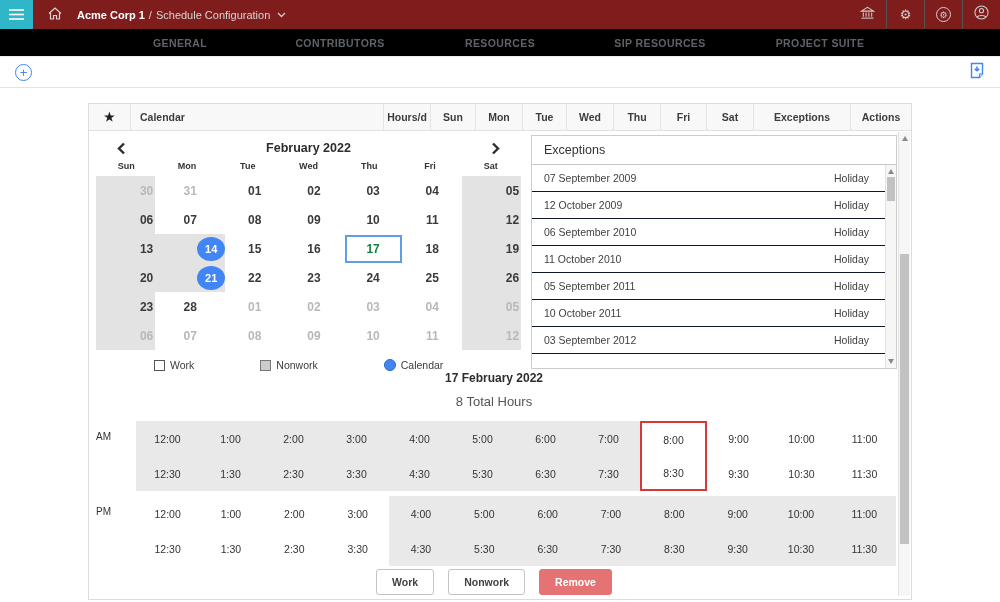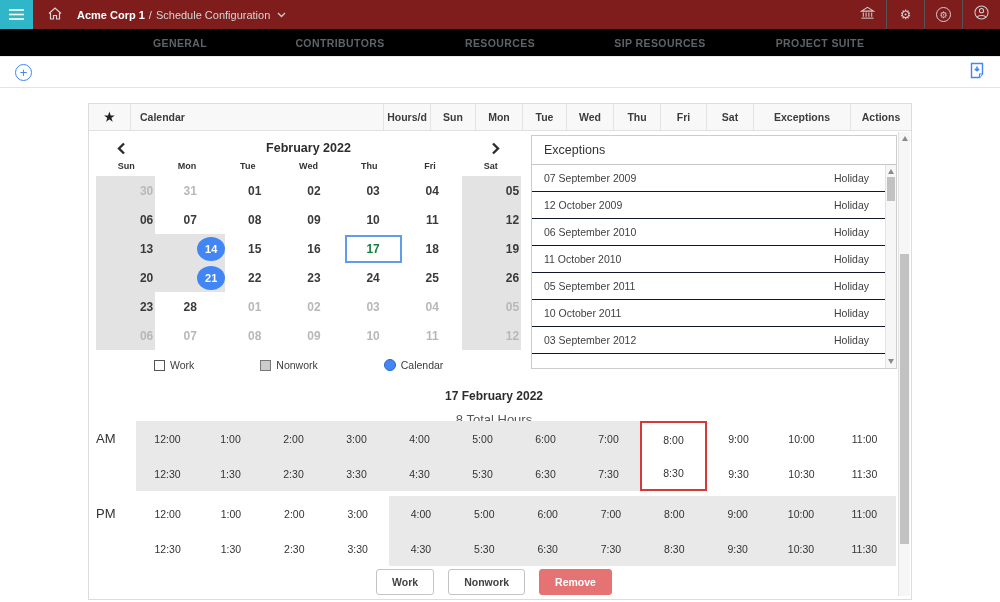--- a/index.html
+++ b/index.html
@@ -77,28 +77,28 @@
   .arr.up { top:4px; border-bottom:5px solid #8a8a8a; }
   .arr.down { bottom:4px; border-top:5px solid #8a8a8a; }
   .thumb { position:absolute; left:1px; right:1px; background:#c2c2c2; }
   .vscroll.inner .thumb { top:12px; height:24px; }
 
   
   .vscroll.outer { right:1px; top:1px; bottom:2px; width:12px; }
   .vscroll.outer .thumb { top:122px; height:290px; }
 
   
-  .detail { position:absolute; top:258px; left:0; width:810px; text-align:center; }
+  .detail { position:absolute; top:240px; left:0; width:810px; text-align:center; }
   .detail .d-title { font-size:12px; font-weight:700; color:#2d2d2d; }
   .detail .d-sub { font-size:13px; color:#555; margin-top:9px; }
 
   
   .time-grid { position:absolute; top:290px; left:7px; width:800px; }
   .tg-block { display:flex; margin-bottom:5px; }
-  .tg-label { width:40px; font-size:13px; color:#333; padding-top:10px; }
+  .tg-label { width:40px; font-size:10px; color:#333; padding-top:10px; }
   .tg-cols { flex:1; display:flex; }
   .tg-col { flex:1; height:70px; display:flex; flex-direction:column; }
   .tg-col.nonwork { background:#e9e9e9; }
   .tg-col.selected { border:2px solid #d93838; background:#fff; }
   .tg-cell { flex:1; display:flex; align-items:center; justify-content:center; font-size:10.5px; color:#333; cursor:pointer; }
 
   
   .btn-row { position:absolute; top:438px; left:0; width:810px; display:flex; justify-content:center; gap:14px; }
   .btn { font-size:10.5px; font-weight:700; padding:6px 15px; border-radius:3px; cursor:pointer; }
   .btn.plain { background:#fff; border:1px solid #c4c4c4; color:#424242; }

